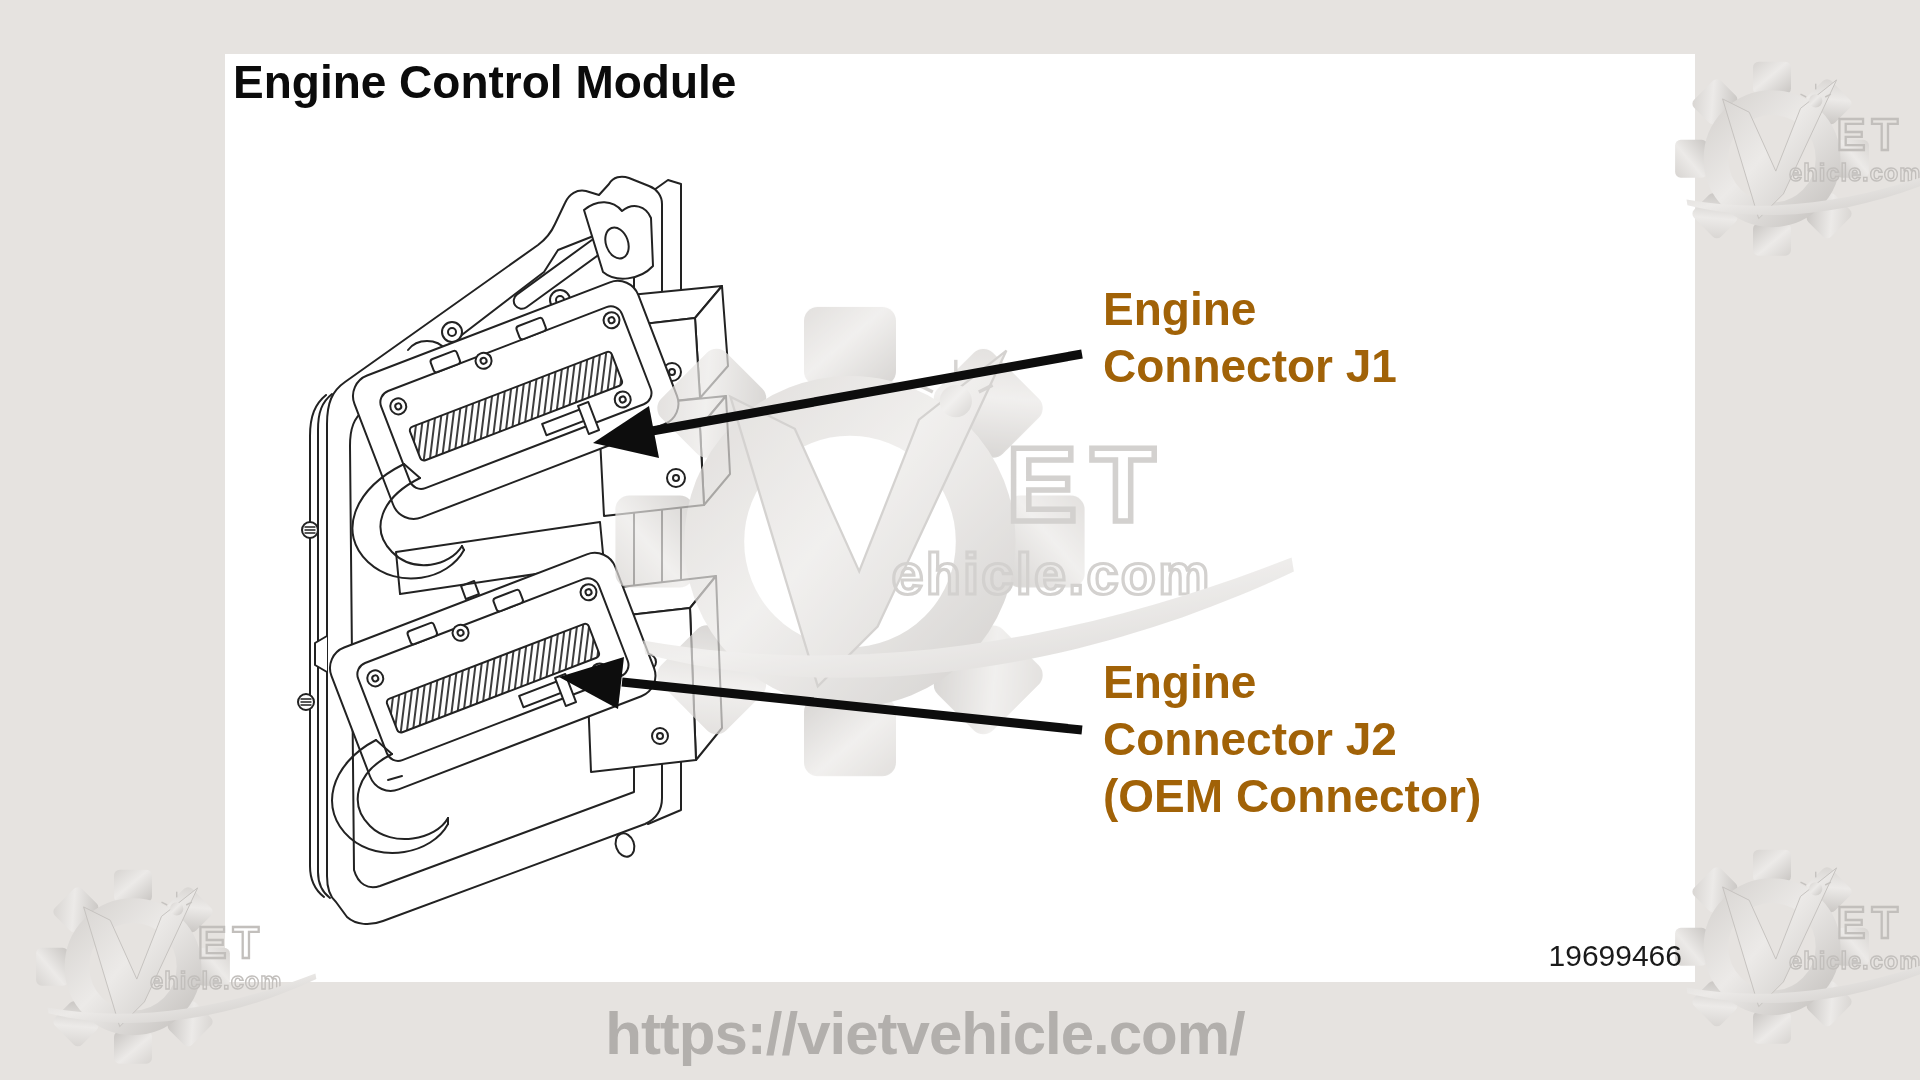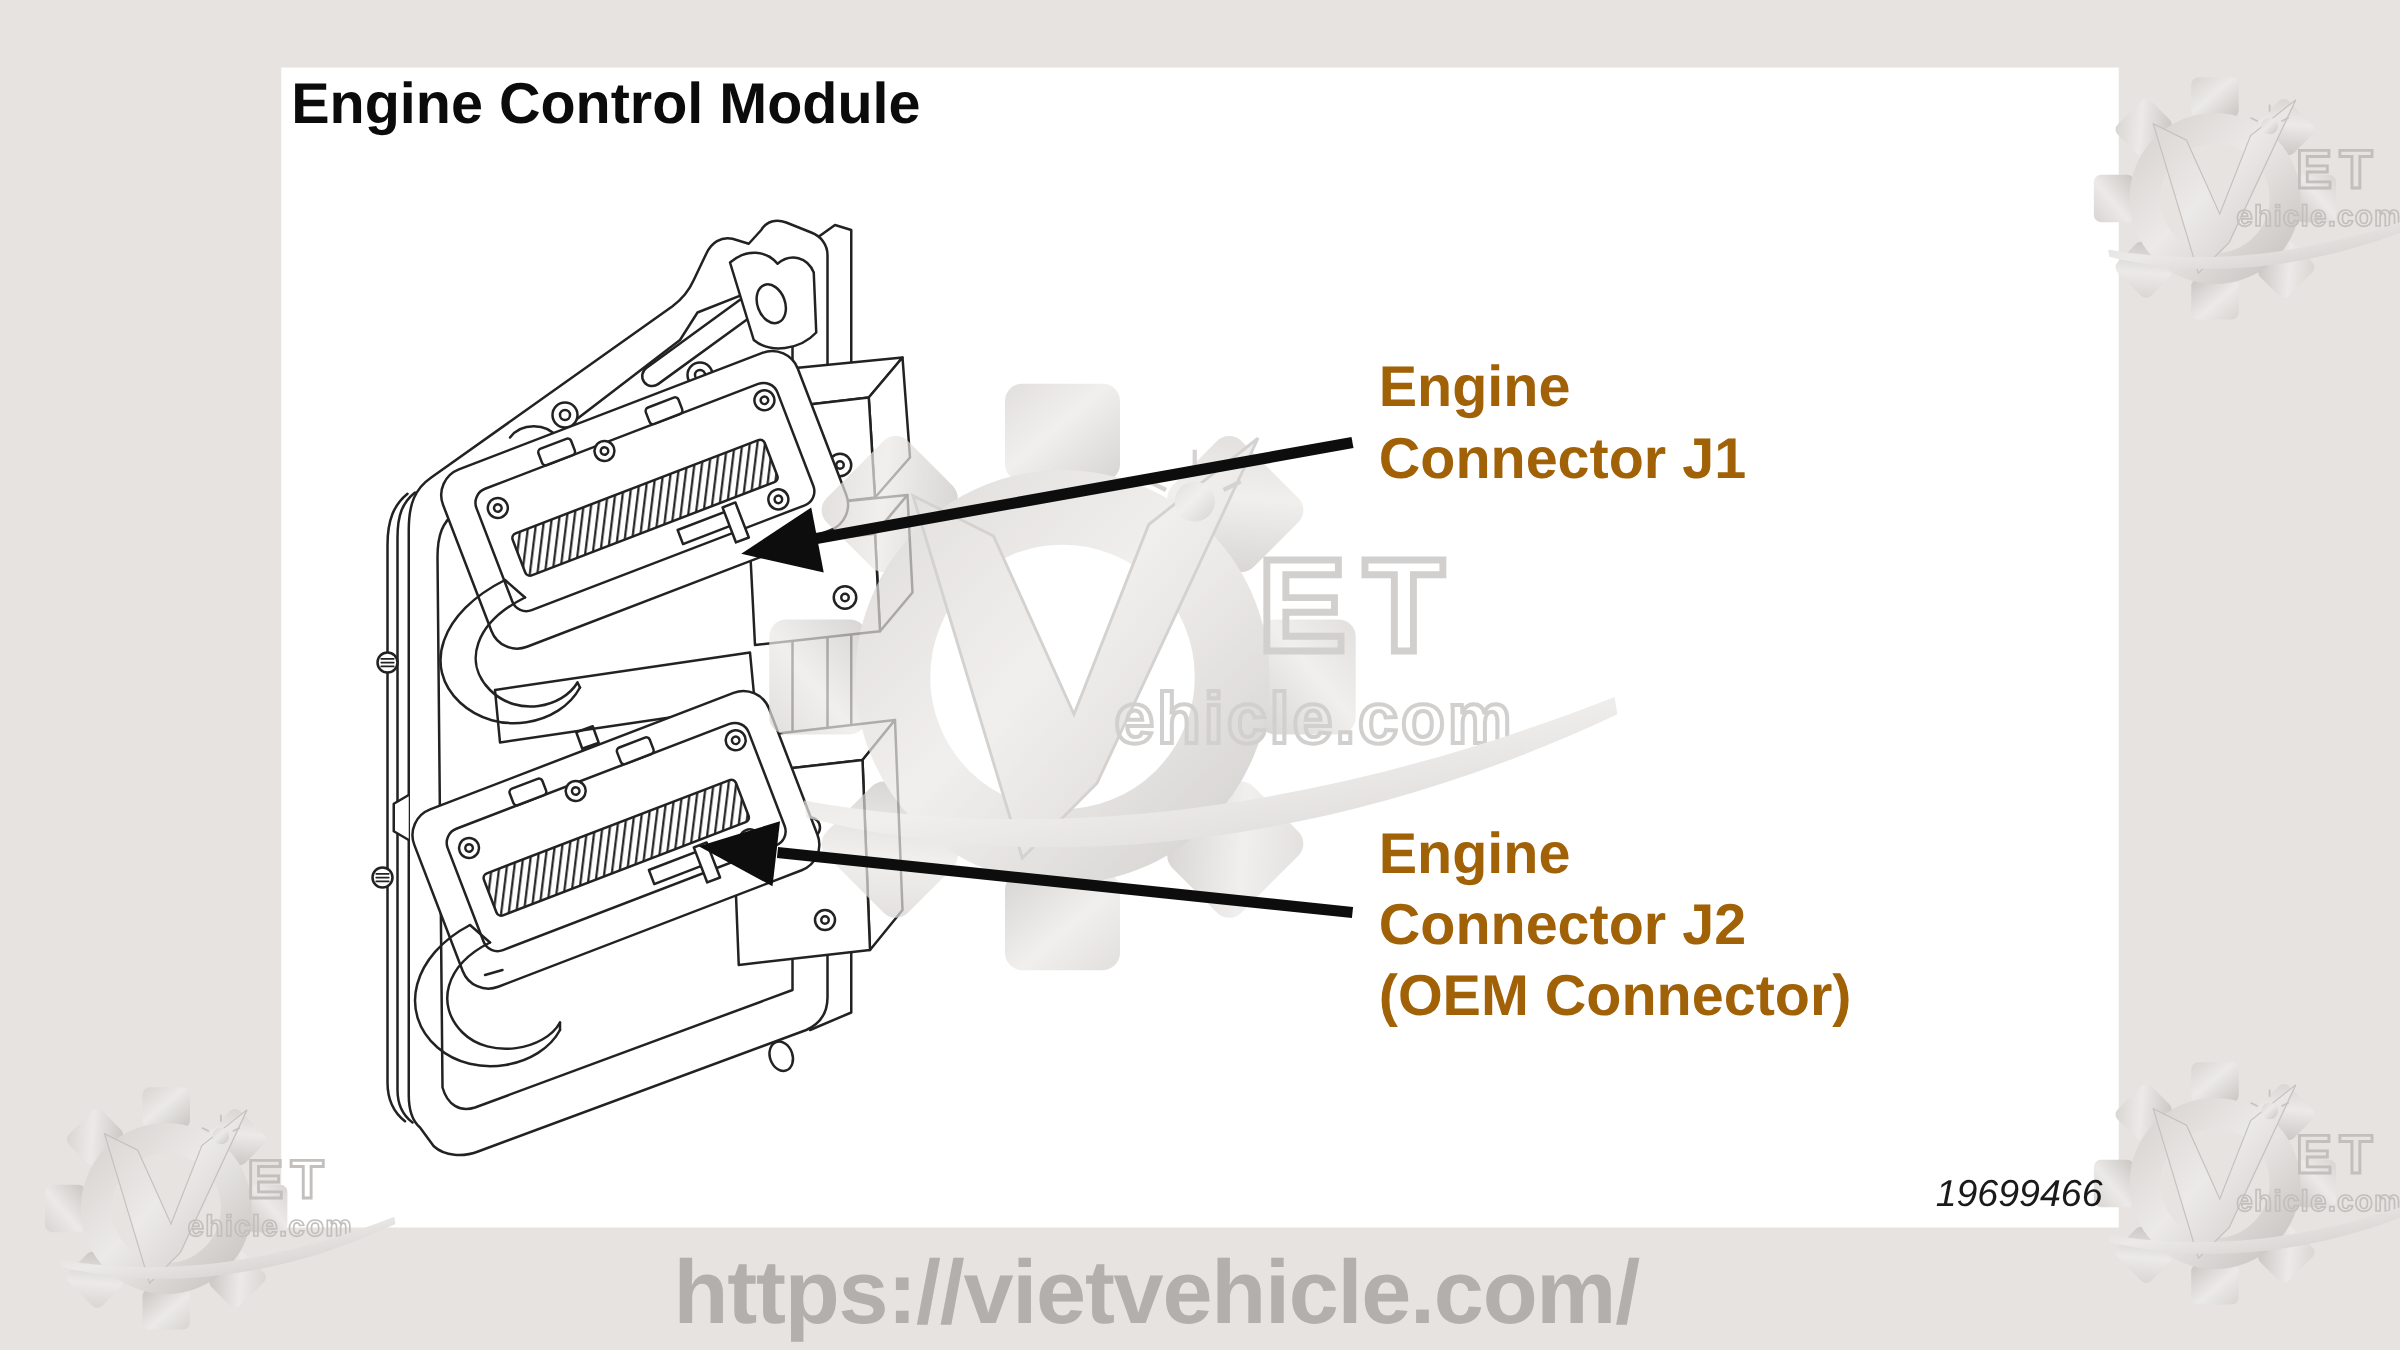--- a/index.html
+++ b/index.html
@@ -23,25 +23,24 @@
     position:absolute;left:1103px;
     font-size:46px;font-weight:700;line-height:57px;color:#a16207;
     white-space:pre-line;
   }
   .callout.j1{top:281px;}
   .callout.j2{top:654px;}
   .fignum{
     position:absolute;left:1420px;top:938px;width:262px;
     text-align:right;font-size:30px;font-weight:400;color:#1a1a1a;
     line-height:36px;
-    font-style:italic;
   }
   .url-watermark{
     position:absolute;left:405px;top:994px;width:1040px;
-    text-align:center;font-size:72px;font-weight:700;letter-spacing:-1px;
+    text-align:center;font-size:60px;font-weight:700;letter-spacing:-1px;
     color:#b2afac;line-height:80px;white-space:pre;
   }
 </style>
 </head>
 <body>
 
 <div class="page">
 
   <div class="panel"></div>
 

